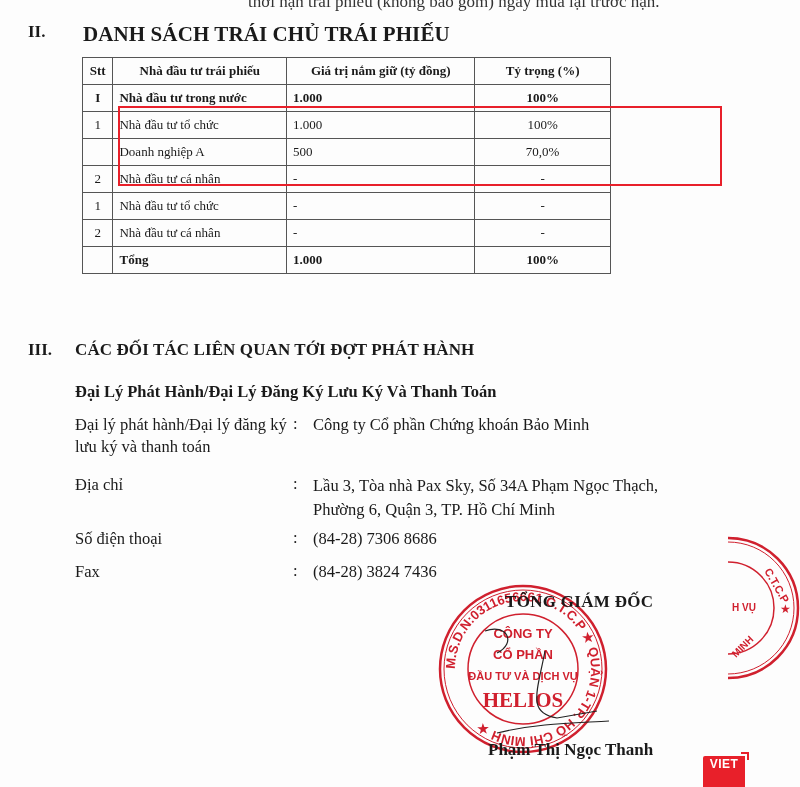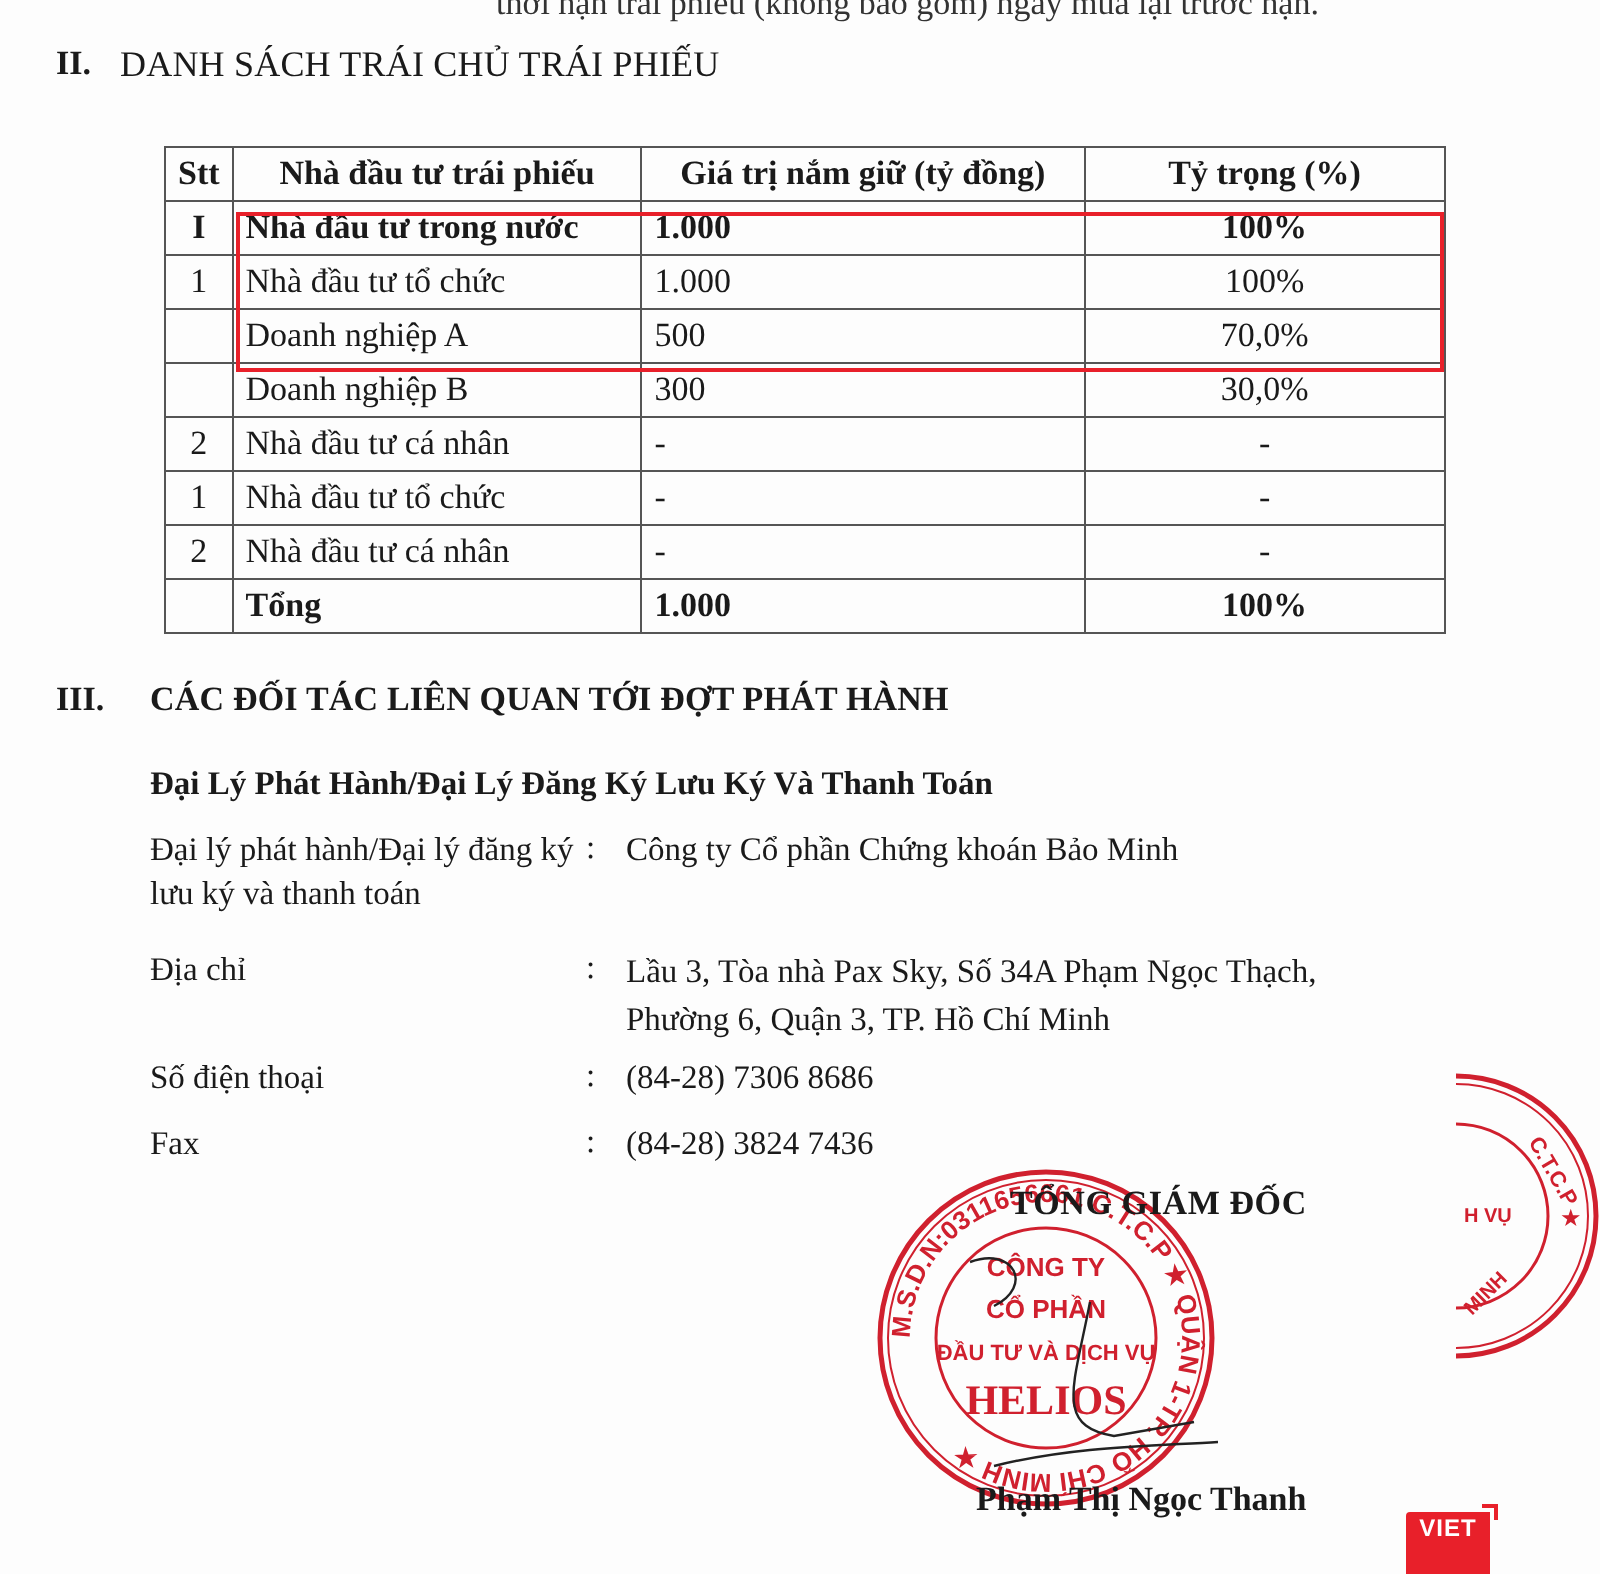--- a/index.html
+++ b/index.html
@@ -6,25 +6,25 @@
   body {
     width:800px; height:787px; position:relative; overflow:hidden;
     background:#fdfdfd; color:#1a1a1a;
     font-family:"Liberation Serif", "DejaVu Serif", serif;
   }
   .abs { position:absolute; }
   .top-partial { left:248px; top:-8px; font-size:17px; color:#333; white-space:nowrap; }
   .sec-num { font-weight:bold; font-size:17px; }
   .sec-title { font-size:17px; font-weight:bold; letter-spacing:0.1px; }
   .sec2-num { left:28px; top:22px; }
-  .sec2-title { left:60px; top:22px; font-weight:normal; font-size:18px; }
+  .sec2-title { left:83px; top:22px; font-weight:bold; font-size:21px; }
 
   table.holders {
-    position:absolute; left:82px; top:73px; width:641px;
-    border-collapse:collapse; font-size:17px;
+    position:absolute; left:82px; top:57px; width:529px;
+    border-collapse:collapse; font-size:13px;
   }
   table.holders td, table.holders th {
     border:1px solid #555; height:26px; padding:0 6px; line-height:26px;
     font-weight:normal; white-space:nowrap;
   }
   table.holders th { font-weight:bold; text-align:center; }
   .c-stt { width:19px; text-align:center; }
   .c-name { width:192px; text-align:left;margin-left:20px; }
   .c-val { width:209px; }
   .c-pct { width:169px; text-align:center; }
@@ -85,26 +85,20 @@
       <td class="c-stt">1</td>
       <td class="c-name">Nhà đầu tư tổ chức</td>
       <td class="c-val">1.000</td>
       <td class="c-pct">100%</td>
     </tr>
     <tr>
       <td class="c-stt"></td>
       <td class="c-name">Doanh nghiệp A</td>
       <td class="c-val">500</td>
       <td class="c-pct">70,0%</td>
-    </tr>
-    <tr>
-      <td class="c-stt"></td>
-      <td class="c-name">Doanh nghiệp B</td>
-      <td class="c-val">300</td>
-      <td class="c-pct">30,0%</td>
     </tr>
     <tr>
       <td class="c-stt">2</td>
       <td class="c-name">Nhà đầu tư cá nhân</td>
       <td class="c-val">-</td>
       <td class="c-pct">-</td>
     </tr>
     <tr>
       <td class="c-stt">1</td>
       <td class="c-name">Nhà đầu tư tổ chức</td>

